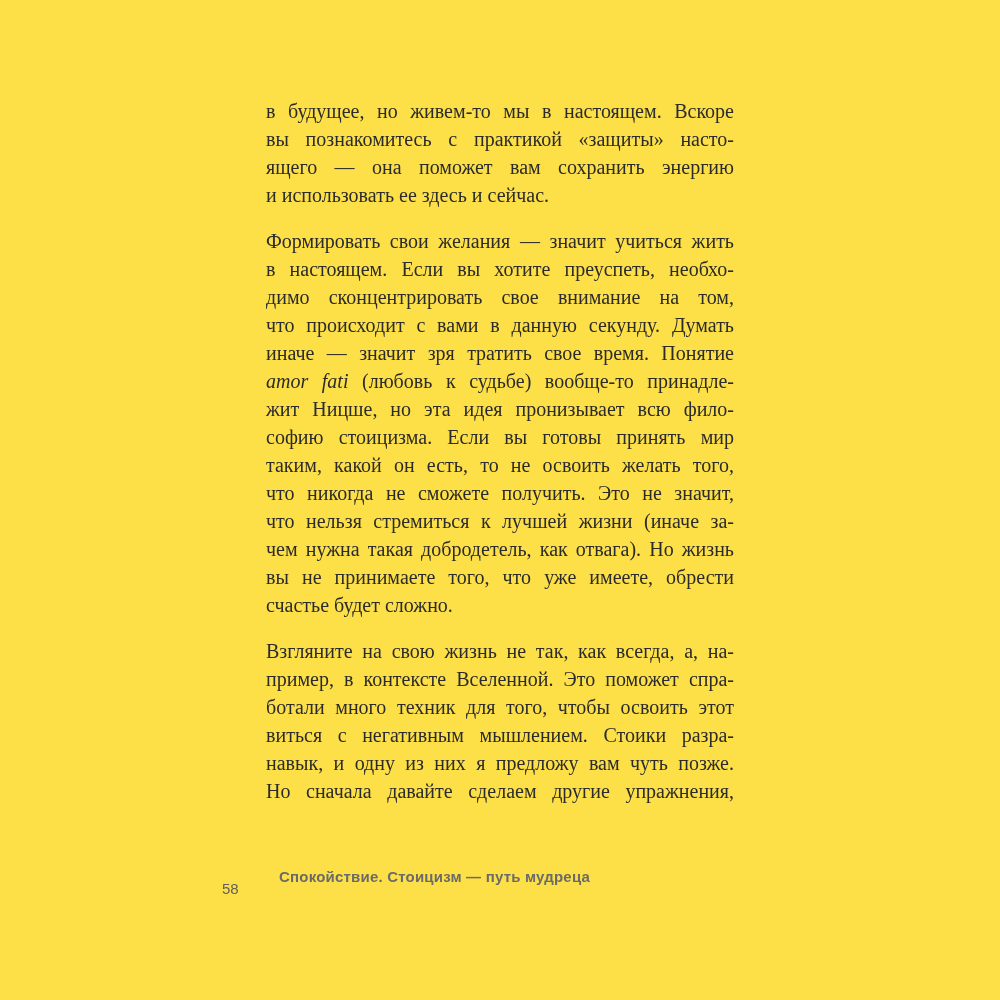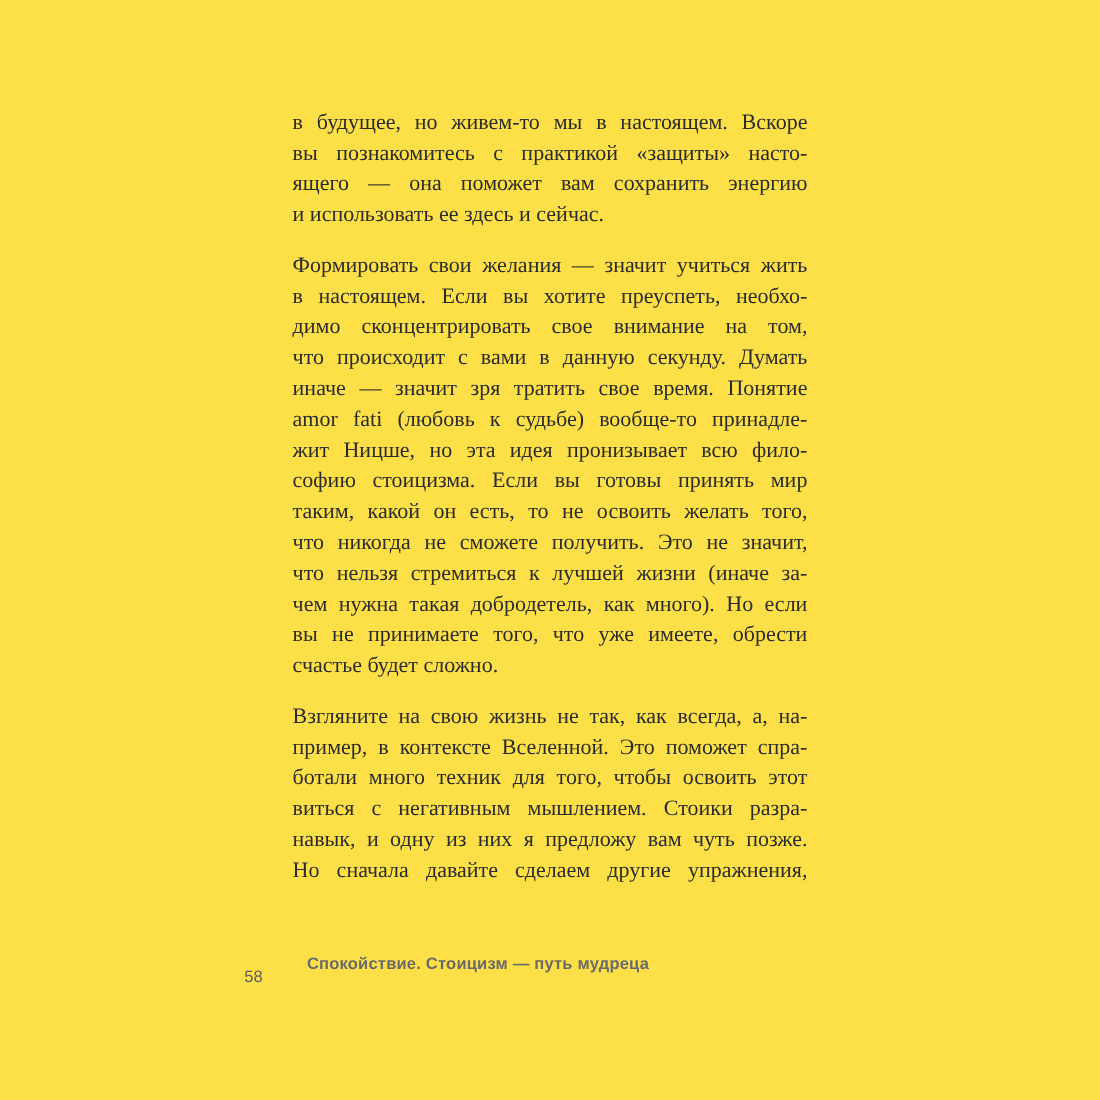--- a/index.html
+++ b/index.html
@@ -34,20 +34,21 @@
   }
   .line {
     text-align: justify;
     text-align-last: justify;
     white-space: normal;
   }
   .line.lastline {
     text-align-last: left;
   }
   .em {
+    font-style: italic;
   }
   .footer {
     position: absolute;
     left: 0;
     top: 866px;
     width: 1000px;
     height: 22px;
     font-family: "Liberation Sans", sans-serif;
     font-size: 15px;
     line-height: 22px;
@@ -85,21 +86,21 @@
         <div class="line"><span>в настоящем. Если вы хотите преуспеть, необхо-</span></div>
         <div class="line"><span>димо сконцентрировать свое внимание на том,</span></div>
         <div class="line"><span>что происходит с вами в данную секунду. Думать</span></div>
         <div class="line"><span>иначе — значит зря тратить свое время. Понятие</span></div>
         <div class="line"><span class="em">amor fati</span><span> (любовь к судьбе) вообще-то принадле-</span></div>
         <div class="line"><span>жит Ницше, но эта идея пронизывает всю фило-</span></div>
         <div class="line"><span>софию стоицизма. Если вы готовы принять мир</span></div>
         <div class="line"><span>таким, какой он есть, то не освоить желать того,</span></div>
         <div class="line"><span>что никогда не сможете получить. Это не значит,</span></div>
         <div class="line"><span>что нельзя стремиться к лучшей жизни (иначе за-</span></div>
-        <div class="line"><span>чем нужна такая добродетель, как много). Но если</span></div>
+        <div class="line"><span>чем нужна такая добродетель, как отвага). Но жизнь</span></div>
         <div class="line"><span>вы не принимаете того, что уже имеете, обрести</span></div>
         <div class="line lastline"><span>счастье будет сложно.</span></div>
       </div>
       <div class="para">
         <div class="line"><span>Взгляните на свою жизнь не так, как всегда, а, на-</span></div>
         <div class="line"><span>пример, в контексте Вселенной. Это поможет спра-</span></div>
         <div class="line"><span>ботали много техник для того, чтобы освоить этот</span></div>
         <div class="line"><span>виться с негативным мышлением. Стоики разра-</span></div>
         <div class="line"><span>навык, и одну из них я предложу вам чуть позже.</span></div>
         <div class="line"><span>Но сначала давайте сделаем другие упражнения,</span></div>

